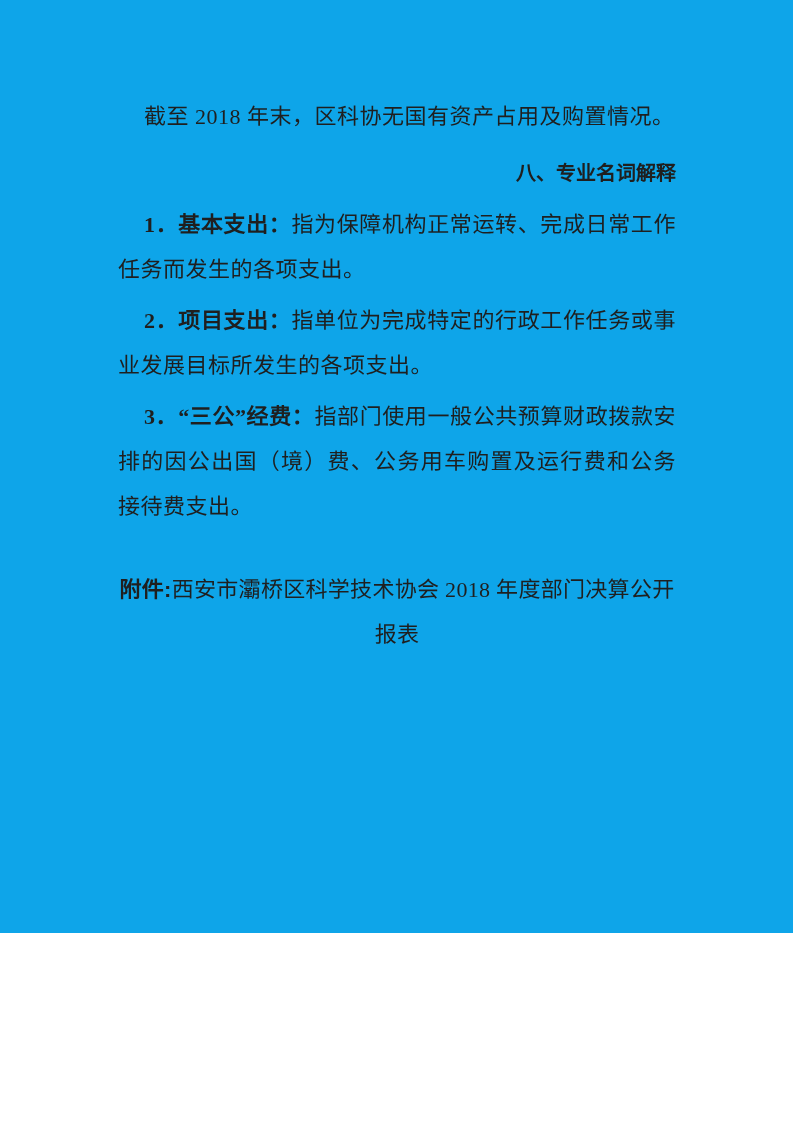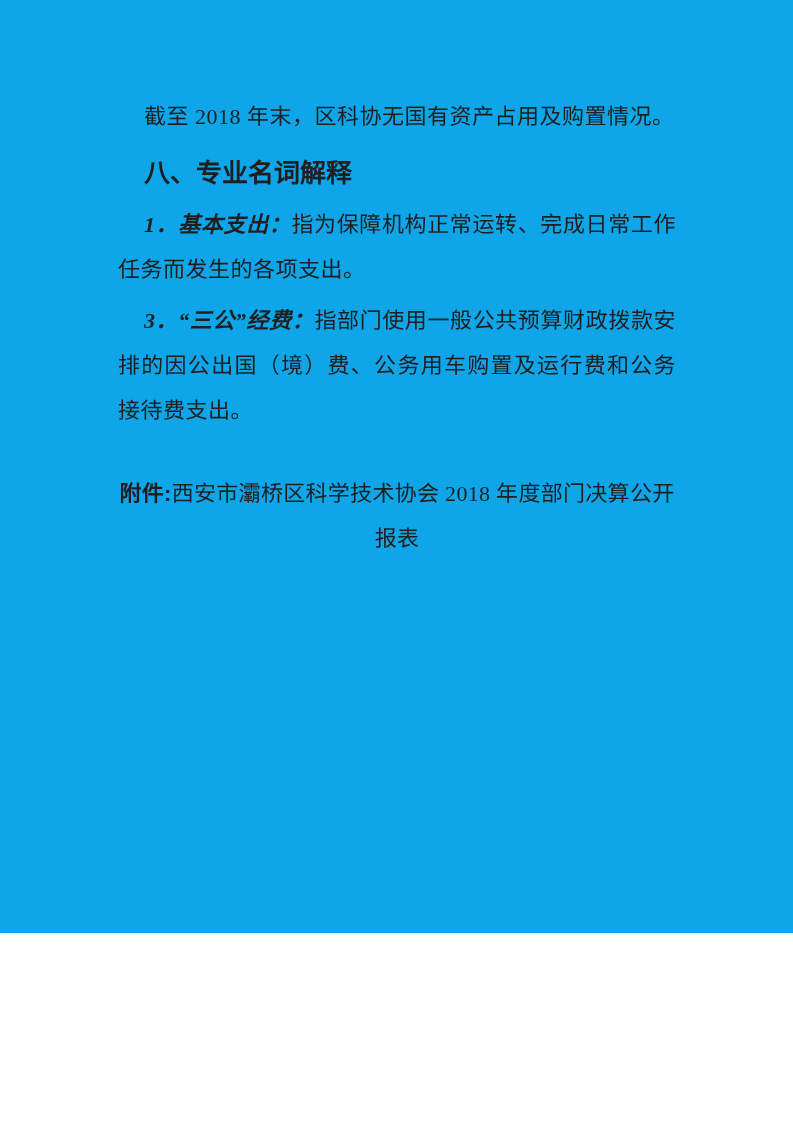--- a/index.html
+++ b/index.html
@@ -28,29 +28,29 @@
     line-height: 45px;
     letter-spacing: 0.5px;
     text-align: justify;
     text-indent: 26px;
   }
   .body-para:first-child {
     margin-top: 0;
   }
   .section-heading {
     margin: 12px 0 0 0;
-    font-size: 26px;
+    font-size: 20px;
     line-height: 45px;
     font-weight: 700;
     font-family: "Liberation Sans", "DejaVu Sans", sans-serif;
     text-indent: 26px;
+    text-align: right;
   }
   .term-label {
     font-weight: 700;
-    font-style: italic;
   }
   .attachment-line {
     margin: 38px 0 0 0;
     font-size: 22px;
     line-height: 45px;
     letter-spacing: 0.3px;
     text-indent: 0;
     text-align: center;
   }
   .attachment-label {
@@ -63,20 +63,21 @@
 
 <div class="page">
   <div class="content">
 
     <p class="body-para">截至 2018 年末，区科协无国有资产占用及购置情况。</p>
 
     <p class="section-heading">八、专业名词解释</p>
 
     <p class="body-para"><span class="term-label">1．基本支出：</span><span>指为保障机构正常运转、完成日常工作任务而发生的各项支出。</span></p>
 
+    <p class="body-para"><span class="term-label">2．项目支出：</span><span>指单位为完成特定的行政工作任务或事业发展目标所发生的各项支出。</span></p>
 
     <p class="body-para"><span class="term-label">3．“三公”经费：</span><span>指部门使用一般公共预算财政拨款安排的因公出国（境）费、公务用车购置及运行费和公务接待费支出。</span></p>
 
 
     <p class="attachment-line"><span class="attachment-label">附件:</span><span>西安市灞桥区科学技术协会 2018 年度部门决算公开报表</span></p>
 
   </div>
 </div>
 
 </body></html>

